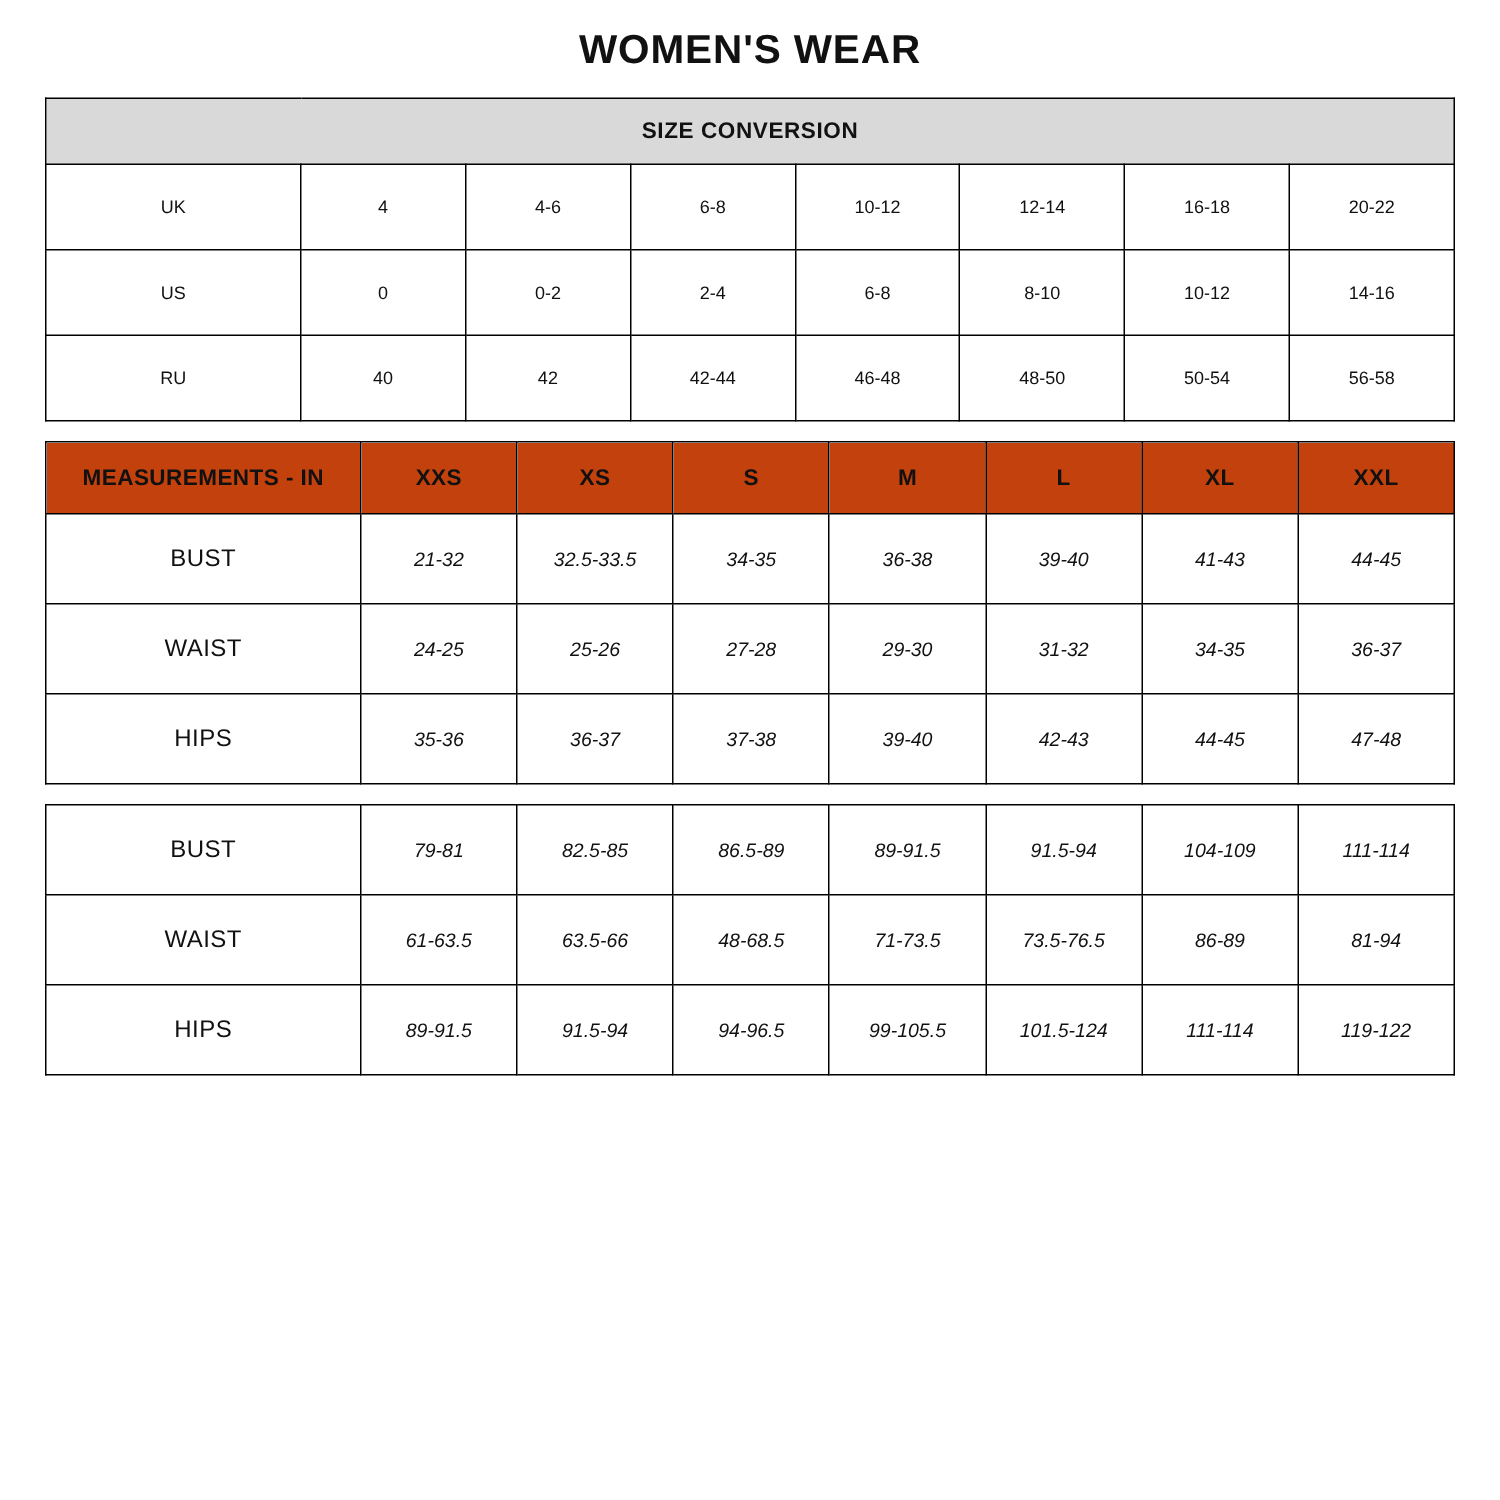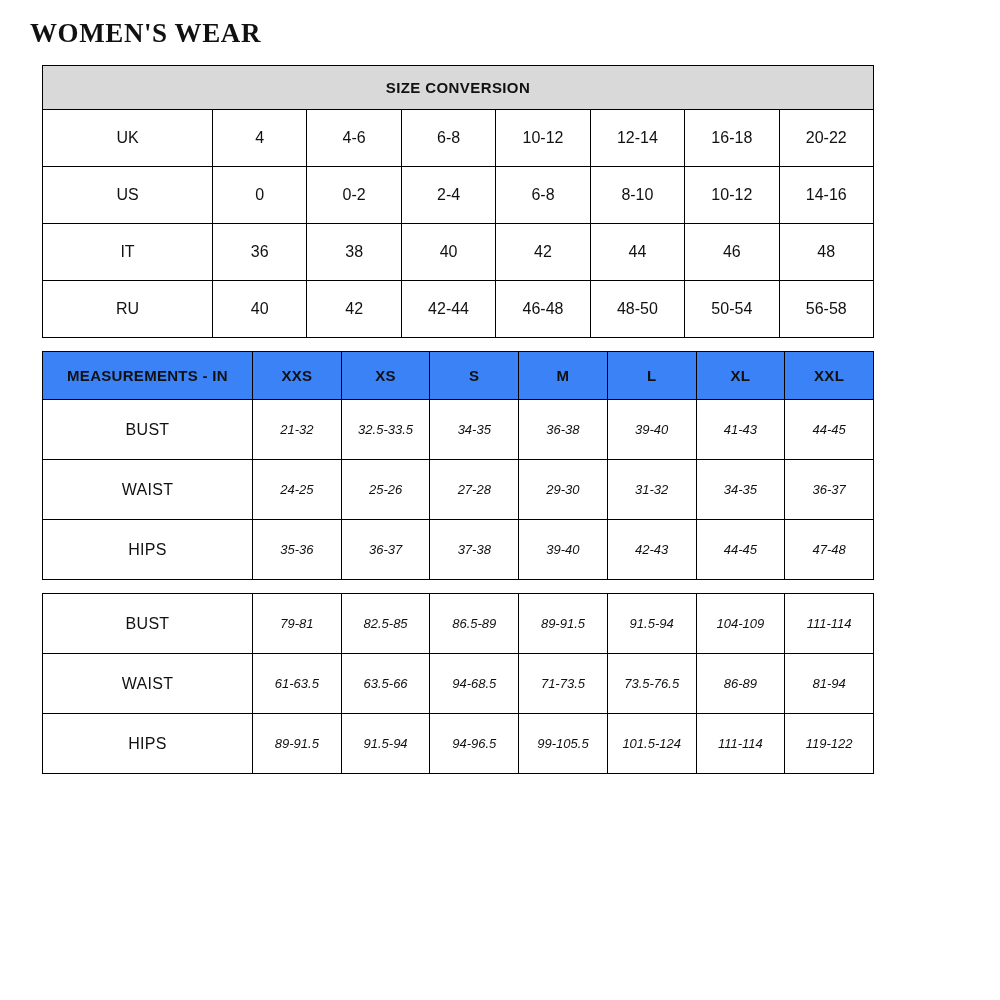--- a/index.html
+++ b/index.html
@@ -4,53 +4,53 @@
 <style>
   * { box-sizing: border-box; }
   html, body { margin: 0; padding: 0; background: #ffffff; }
   body {
     width: 1000px;
     font-family: "Liberation Sans", "DejaVu Sans", sans-serif;
     color: #111111;
   }
   .page { width: 1000px; padding: 10px 30px 18px 30px; }
   .page-title {
+    text-align: center;
     font-size: 27px;
     font-weight: 700;
     letter-spacing: 0.6px;
     margin: 8px 0 16px 0;
-    font-family: Liberation Serif, serif;
   }
   table {
     border-collapse: collapse;
     table-layout: fixed;
-    width: 832px;
-    margin: 0 0 13px 12px;
+    width: 940px;
+    margin: 0 0 13px 0;
   }
   td, th {
     border: 1.5px solid #000000;
     text-align: center;
     vertical-align: middle;
     padding: 0 3px;
     overflow: hidden;
     font-weight: 400;
   }
   
   .t1 .banner th {
     background: #d9d9d9;
     height: 44px;
     font-size: 15px;
     font-weight: 700;
     letter-spacing: 0.4px;
   }
   .t1 .colhead td { height: 54px; font-size: 15.5px; letter-spacing: 0.3px; }
-  .t1 .datarow td { height: 57px; font-size: 16px; }
+  .t1 .datarow td { height: 57px; font-size: 12px; }
   
   .mt .headrow th {
-    background: #3b82f6;
+    background: #c2410c;
     height: 48px;
     font-size: 15px;
     font-weight: 700;
     letter-spacing: 0.3px;
   }
   .mt .datarow td { height: 60px; }
   .mt .datarow td.label { font-size: 16px; letter-spacing: 0.3px; }
   .mt .datarow td.val { font-size: 13px; font-style: italic; }
 </style>
 </head>
@@ -87,30 +87,20 @@
     </tr>
     <tr class="datarow">
       <td>US</td>
       <td>0</td>
       <td>0-2</td>
       <td>2-4</td>
       <td>6-8</td>
       <td>8-10</td>
       <td>10-12</td>
       <td>14-16</td>
-    </tr>
-    <tr class="datarow">
-      <td>IT</td>
-      <td>36</td>
-      <td>38</td>
-      <td>40</td>
-      <td>42</td>
-      <td>44</td>
-      <td>46</td>
-      <td>48</td>
     </tr>
     <tr class="datarow">
       <td>RU</td>
       <td>40</td>
       <td>42</td>
       <td>42-44</td>
       <td>46-48</td>
       <td>48-50</td>
       <td>50-54</td>
       <td>56-58</td>
@@ -192,21 +182,21 @@
       <td class="val">86.5-89</td>
       <td class="val">89-91.5</td>
       <td class="val">91.5-94</td>
       <td class="val">104-109</td>
       <td class="val">111-114</td>
     </tr>
     <tr class="datarow">
       <td class="label">WAIST</td>
       <td class="val">61-63.5</td>
       <td class="val">63.5-66</td>
-      <td class="val">94-68.5</td>
+      <td class="val">48-68.5</td>
       <td class="val">71-73.5</td>
       <td class="val">73.5-76.5</td>
       <td class="val">86-89</td>
       <td class="val">81-94</td>
     </tr>
     <tr class="datarow">
       <td class="label">HIPS</td>
       <td class="val">89-91.5</td>
       <td class="val">91.5-94</td>
       <td class="val">94-96.5</td>

